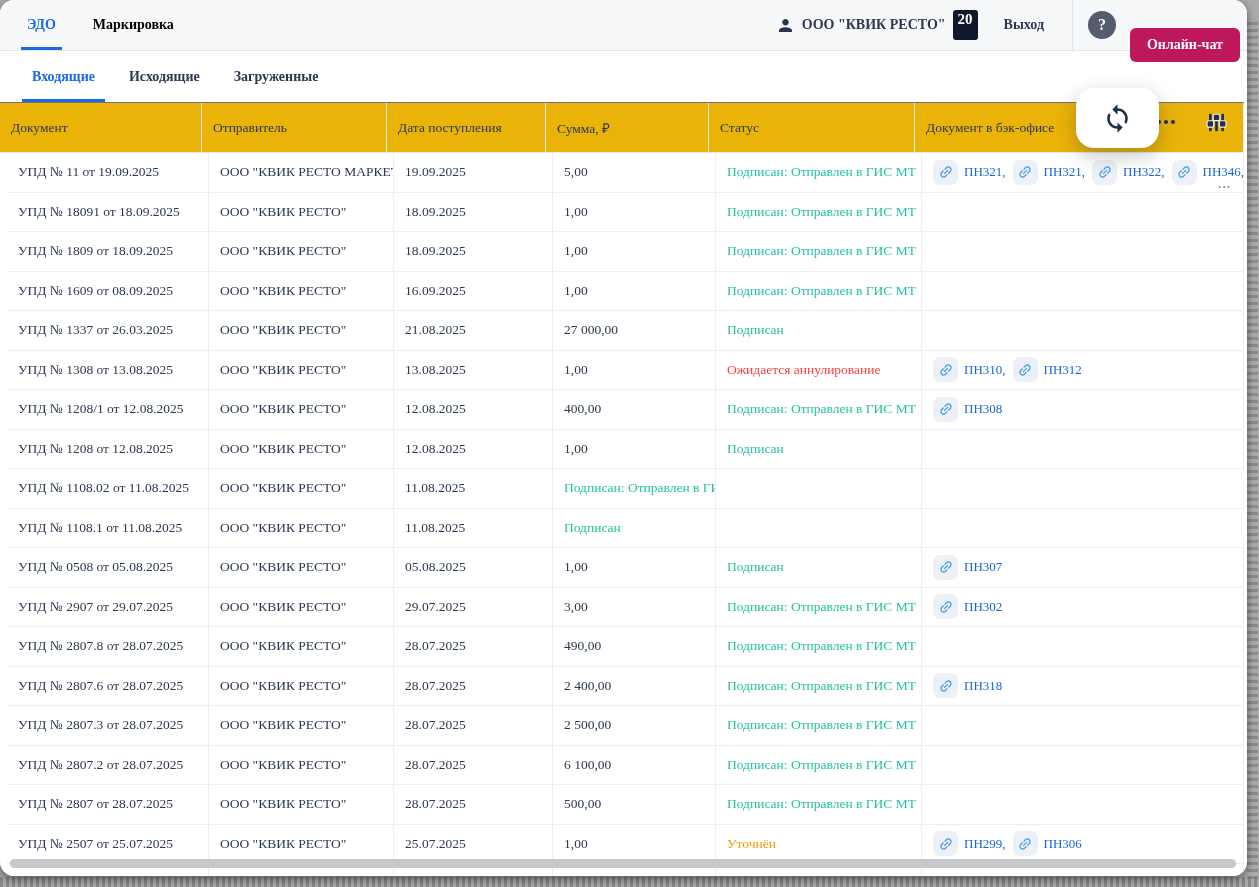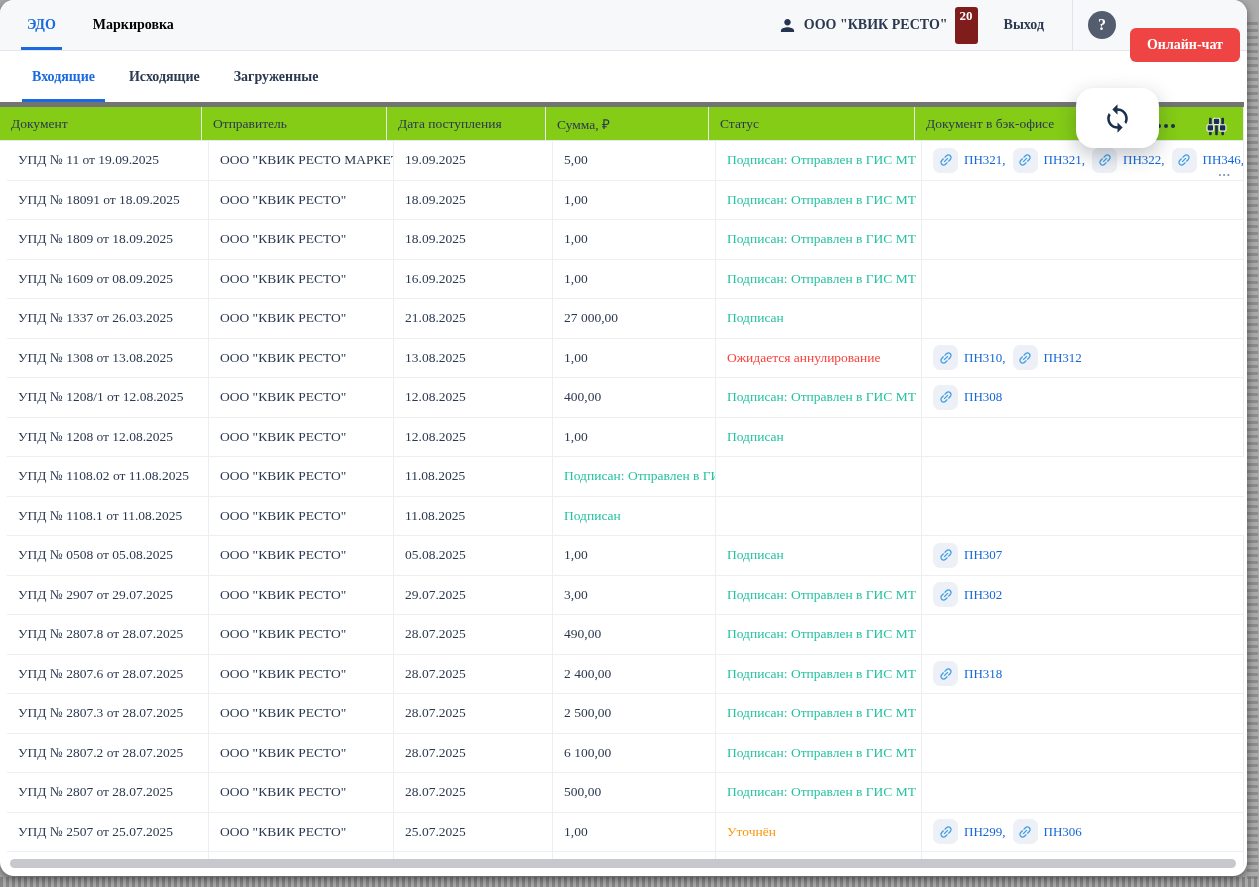--- a/index.html
+++ b/index.html
@@ -20,44 +20,44 @@
   
   .topbar { height:51px; display:flex; align-items:stretch; background:#f7f8fa;
     border-bottom:1px solid #e3e6eb; padding-left:27px; }
   .top-tab { position:relative; display:flex; align-items:center; margin-right:37px;
     font-size:14px; font-weight:700; color:#000000; cursor:pointer; }
   .top-tab.active { color:#1a6ae0; }
   .top-tab.active::after { content:""; position:absolute; left:-6px; right:-6px; bottom:0;
     height:3px; background:#1a6ae0; }
   .tb-right { margin-left:auto; display:flex; align-items:center; }
   .account { display:flex; align-items:center; gap:7px; font-size:14px; font-weight:700; cursor:pointer; }
-  .badge { background:#7f1d1d; color:#fff; border-radius:3px; padding:1px 5px 20px;
-    font-size:13px; font-weight:700; }
+  .badge { background:#0f172a; color:#fff; border-radius:3px; padding:1px 5px 12px;
+    font-size:15px; font-weight:700; }
   .logout { font-size:14px; font-weight:700; margin:0 28px 0 26px; cursor:pointer; }
   .tb-divider { width:1px; background:#e0e3e8; align-self:stretch; }
   .help { width:28px; height:28px; border-radius:50%; background:#545d6e; color:#fff;
     display:flex; align-items:center; justify-content:center; font-size:16px; font-weight:700;
     margin:0 14px 0 15px; cursor:pointer; }
-  .chat-btn { background:#ef4444; color:#fff; border:none; border-radius:6px;
+  .chat-btn { background:#be185d; color:#fff; border:none; border-radius:6px;
     padding:9px 17px; font-size:14px; font-weight:700; margin-right:7px; cursor:pointer;
     font-family:inherit;margin-top:39px; }
 
   
   .subtabs { height:51px; display:flex; align-items:stretch; background:#fff; padding-left:22px; }
   .sub-tab { position:relative; display:flex; align-items:center; padding:0 10px;
     margin-right:14px; font-size:14px; font-weight:700; color:#2b3950; cursor:pointer; }
   .sub-tab.active { color:#1a6ae0; }
   .sub-tab.active::after { content:""; position:absolute; left:0; right:0; bottom:0;
     height:3px; background:#1a6ae0; }
 
   
   .table { width:1244px; position:relative; }
   .grid { display:grid; grid-template-columns:202px 185px 159px 163px 206px 1fr; }
-  .thead { position:relative; height:39px; background:#84cc16;
-    border-top:5px solid #737373; border-bottom:1px solid #e7e9ee; }
+  .thead { position:relative; height:51px; background:#eab308;
+    border-top:1px solid #737373; border-bottom:1px solid #e7e9ee; }
   .th { display:flex; align-items:center; padding-left:11px; font-size:13.5px;
     font-weight:500; color:#2b3950; border-right:1px solid #e7e9ee; }
   .hdr-icons { position:absolute; right:16px; top:0; height:38px; display:flex;
     align-items:center; gap:30px; }
   .icon-btn { display:flex; align-items:center; justify-content:center; cursor:pointer; }
   .dots { display:flex; gap:3px; }
   .dots i { width:4px; height:4px; border-radius:50%; background:#1d2f4e; }
 
   .tr { height:39.5px; border-bottom:1px solid #eceef2; background:#fff; cursor:pointer;margin-left:7px; }
   .td { display:flex; align-items:center; padding-left:11px; font-size:13.5px;

